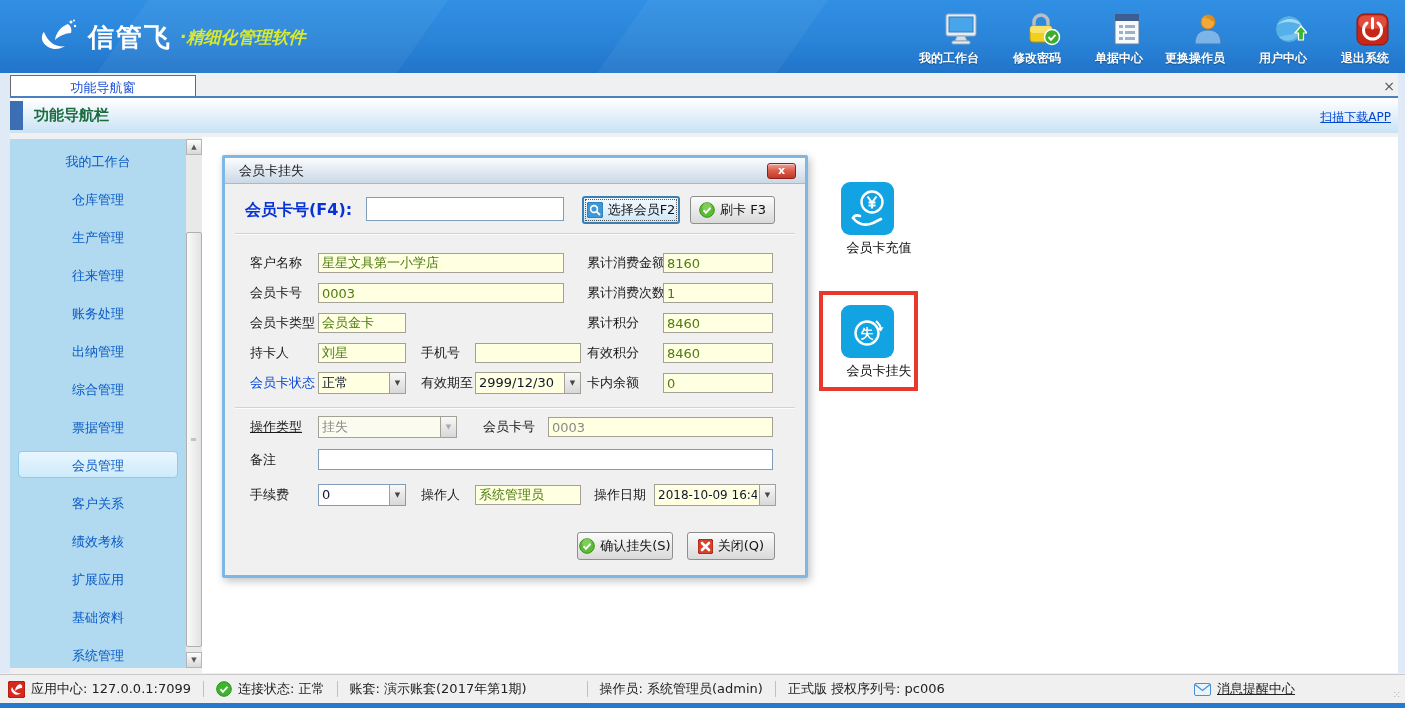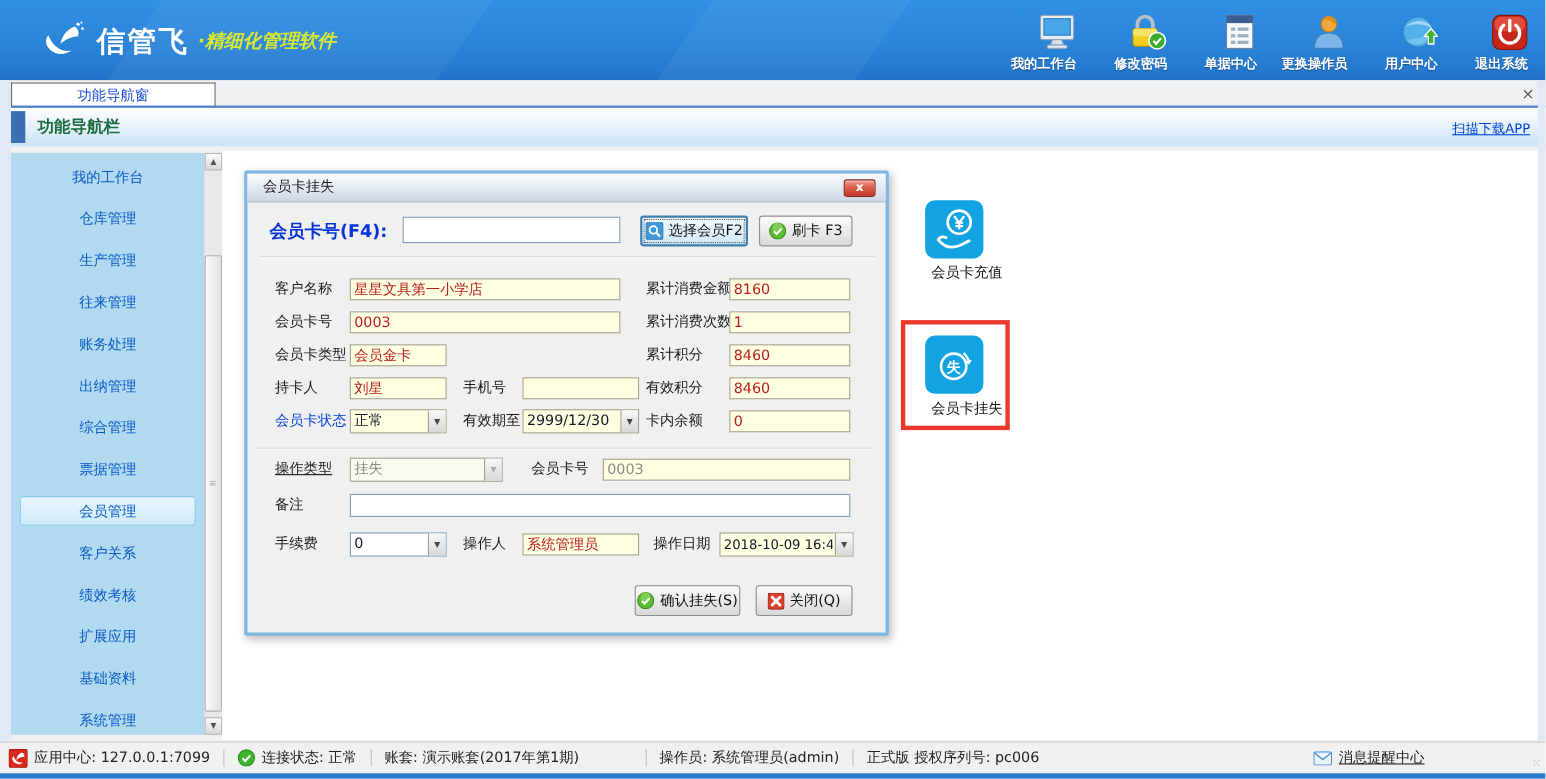--- a/index.html
+++ b/index.html
@@ -71,21 +71,21 @@
     background:linear-gradient(180deg,#fafcfe 0%,#e3eaf2 50%,#ccd8e6 100%);
     border-bottom:1px solid #aab8c8; font-size:13px; color:#1a1a1a; line-height:26px; padding-left:14px; }
   .dlg-close { position:absolute; right:9px; top:5px; width:29px; height:16px;
     background:linear-gradient(180deg,#f0a298 0%,#dd5f4b 45%,#c0392a 100%);
     border:1px solid #8e2015; border-radius:3px; color:#fff; font-size:11px; font-weight:bold;
     text-align:center; line-height:14px; cursor:pointer; box-shadow:inset 0 1px 0 rgba(255,255,255,.5); }
   .lbl { position:absolute; height:22px; line-height:22px; font-size:13px; color:#1a1a1a; white-space:nowrap; }
   .lbl.blue { color:#0646d8; }
   .big-lbl { position:absolute; left:20px; top:42px; font-size:16px; font-weight:bold; color:#0632d8; }
   .fld { position:absolute; height:20px; background:#ffffe1; border:1px solid #a3a095; font-size:13px;
-    color:#b91c1c; padding:0 3px; font-family:"DejaVu Sans","Liberation Sans",sans-serif; }
+    color:#4d7c0f; padding:0 3px; font-family:"DejaVu Sans","Liberation Sans",sans-serif; }
   .fld.white { background:#fff; border:1px solid #7f9db9; }
   .fld.dis { color:#8a8a8a; }
   .combo { position:absolute; height:22px; background:#ffffe1; border:1px solid #a3a095; }
   .combo .cval { position:absolute; left:3px; top:0; right:18px; font-size:13px; line-height:20px;
     color:#0f172a; overflow:hidden; white-space:nowrap; }
   .combo .carrow { position:absolute; right:0; top:0; bottom:0; width:16px;
     background:linear-gradient(180deg,#f8f8f8,#d8d8d8); border-left:1px solid #a3a095; color:#444;
     font-size:7px; text-align:center; line-height:20px; cursor:pointer; }
   .combo.white { background:#fff; border:1px solid #7f9db9; }
   .combo.dis { background:#fbfbef; }

